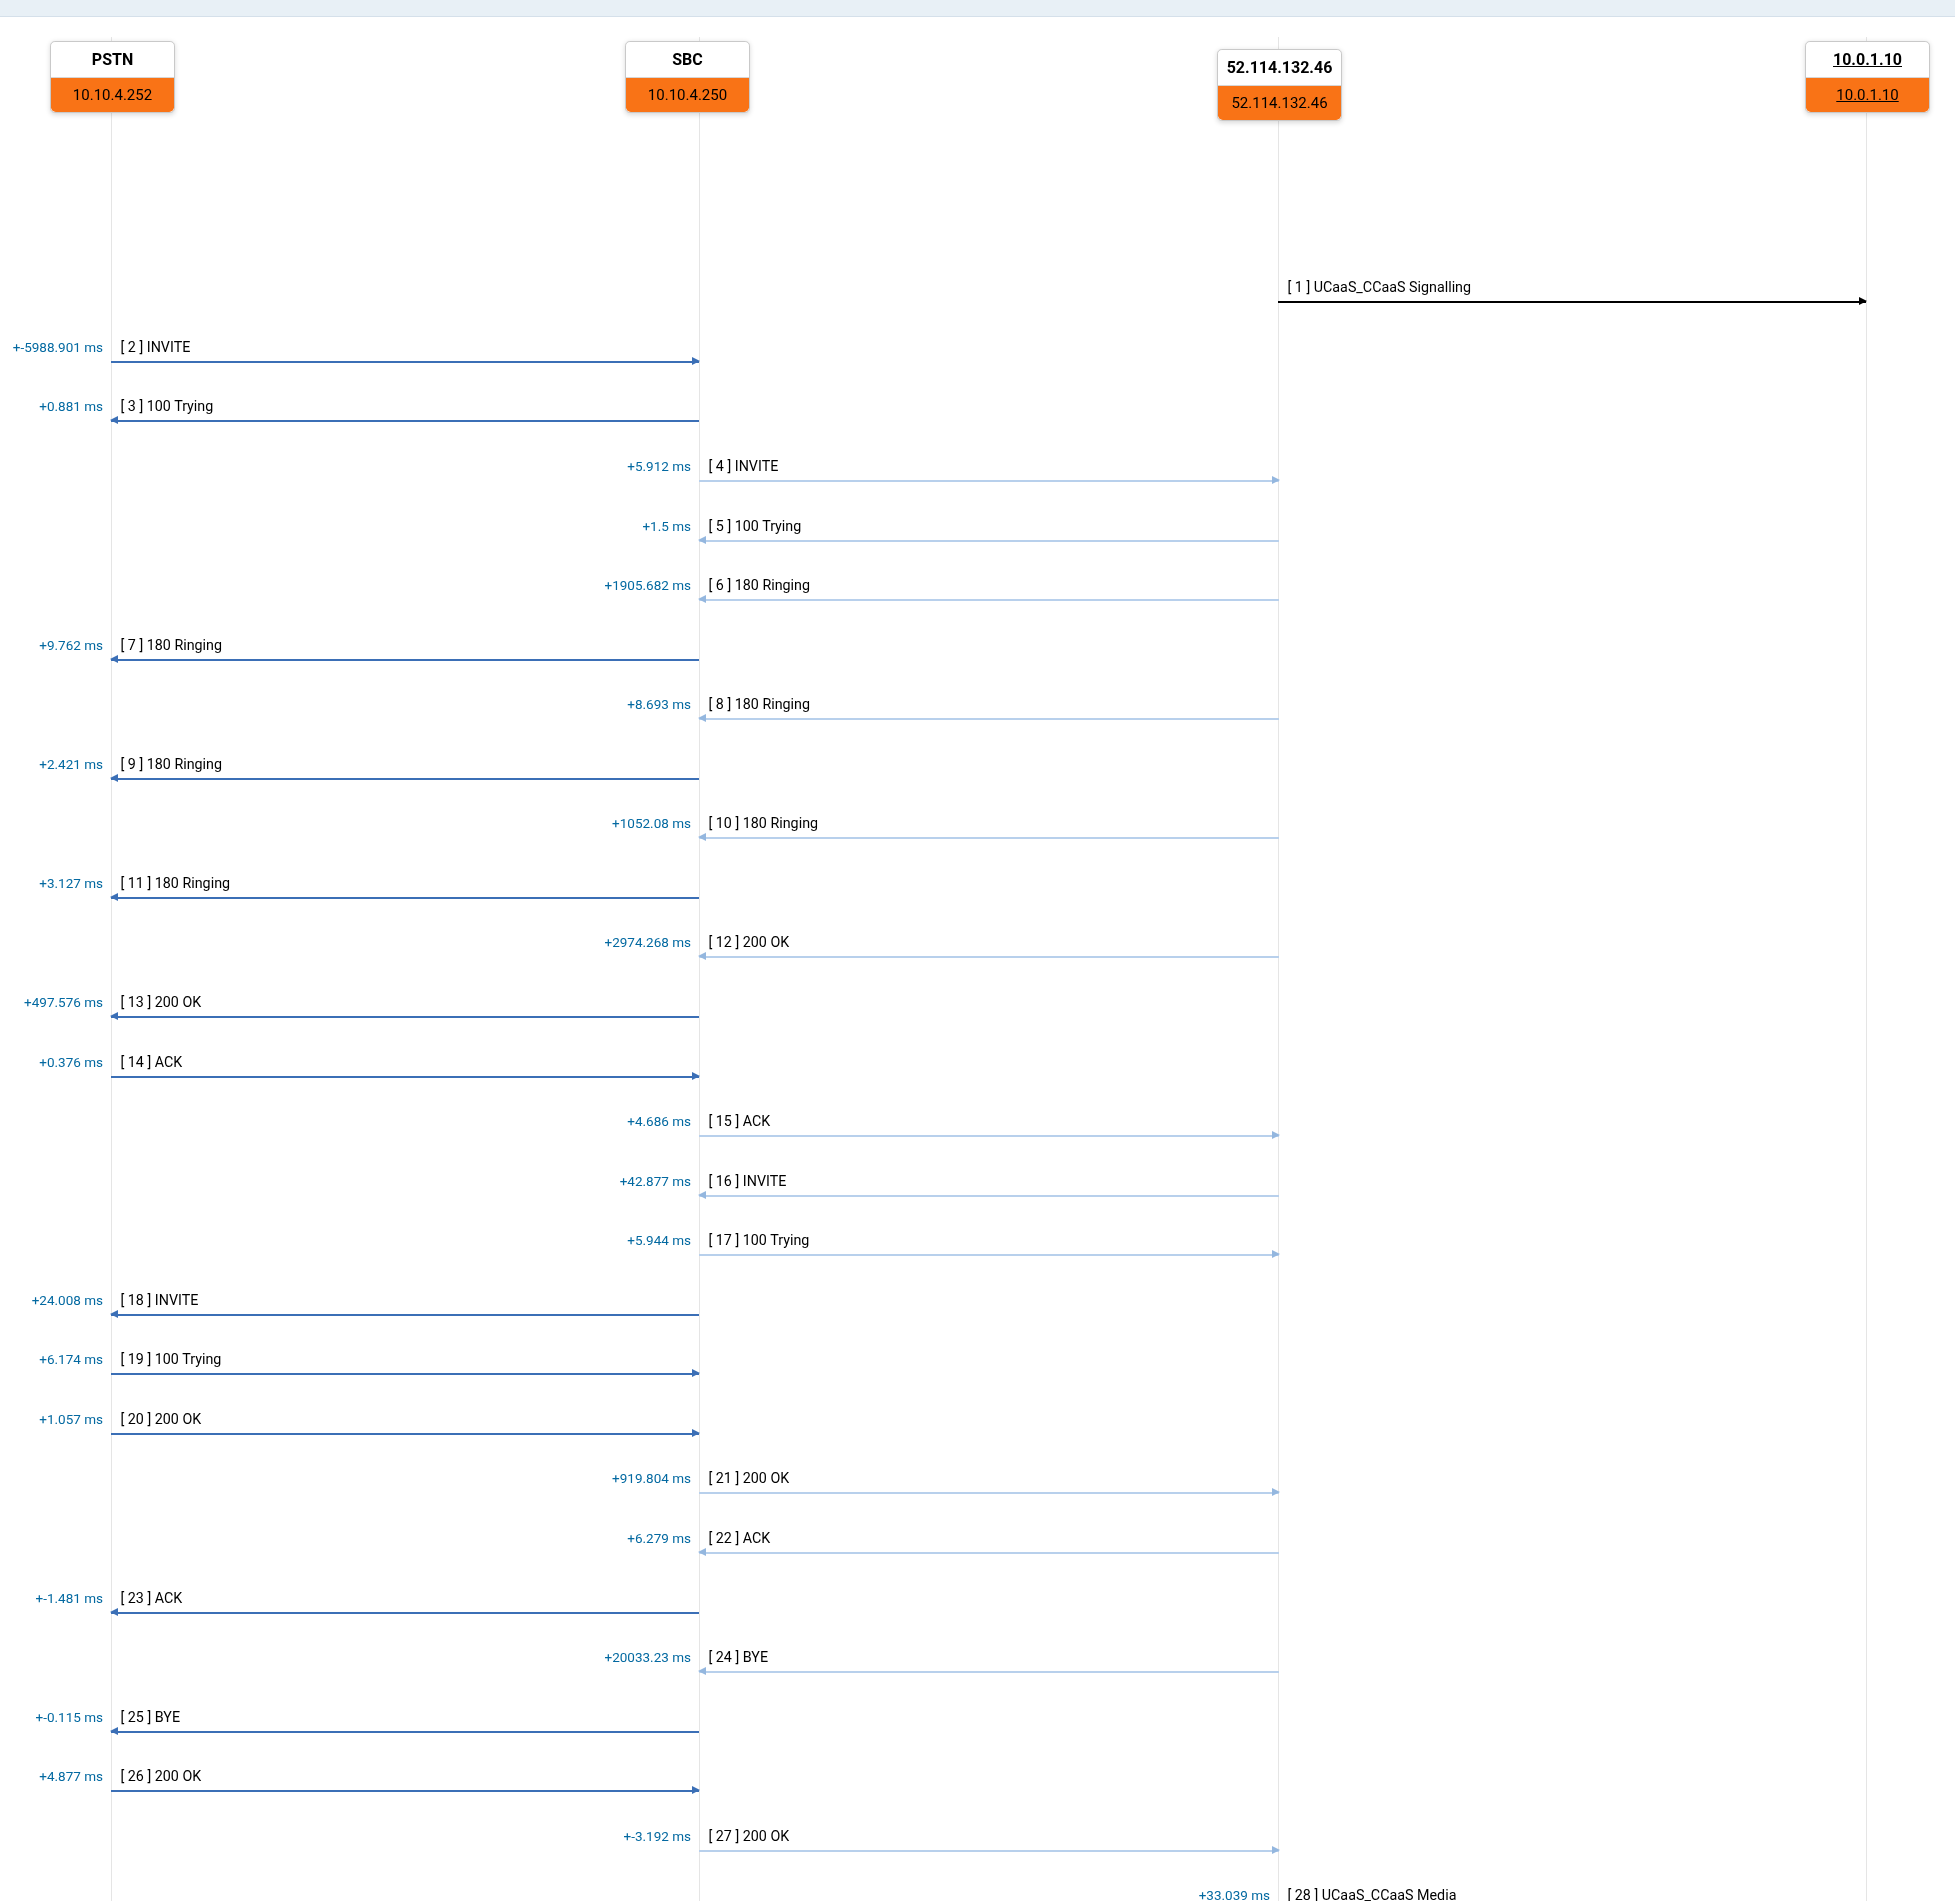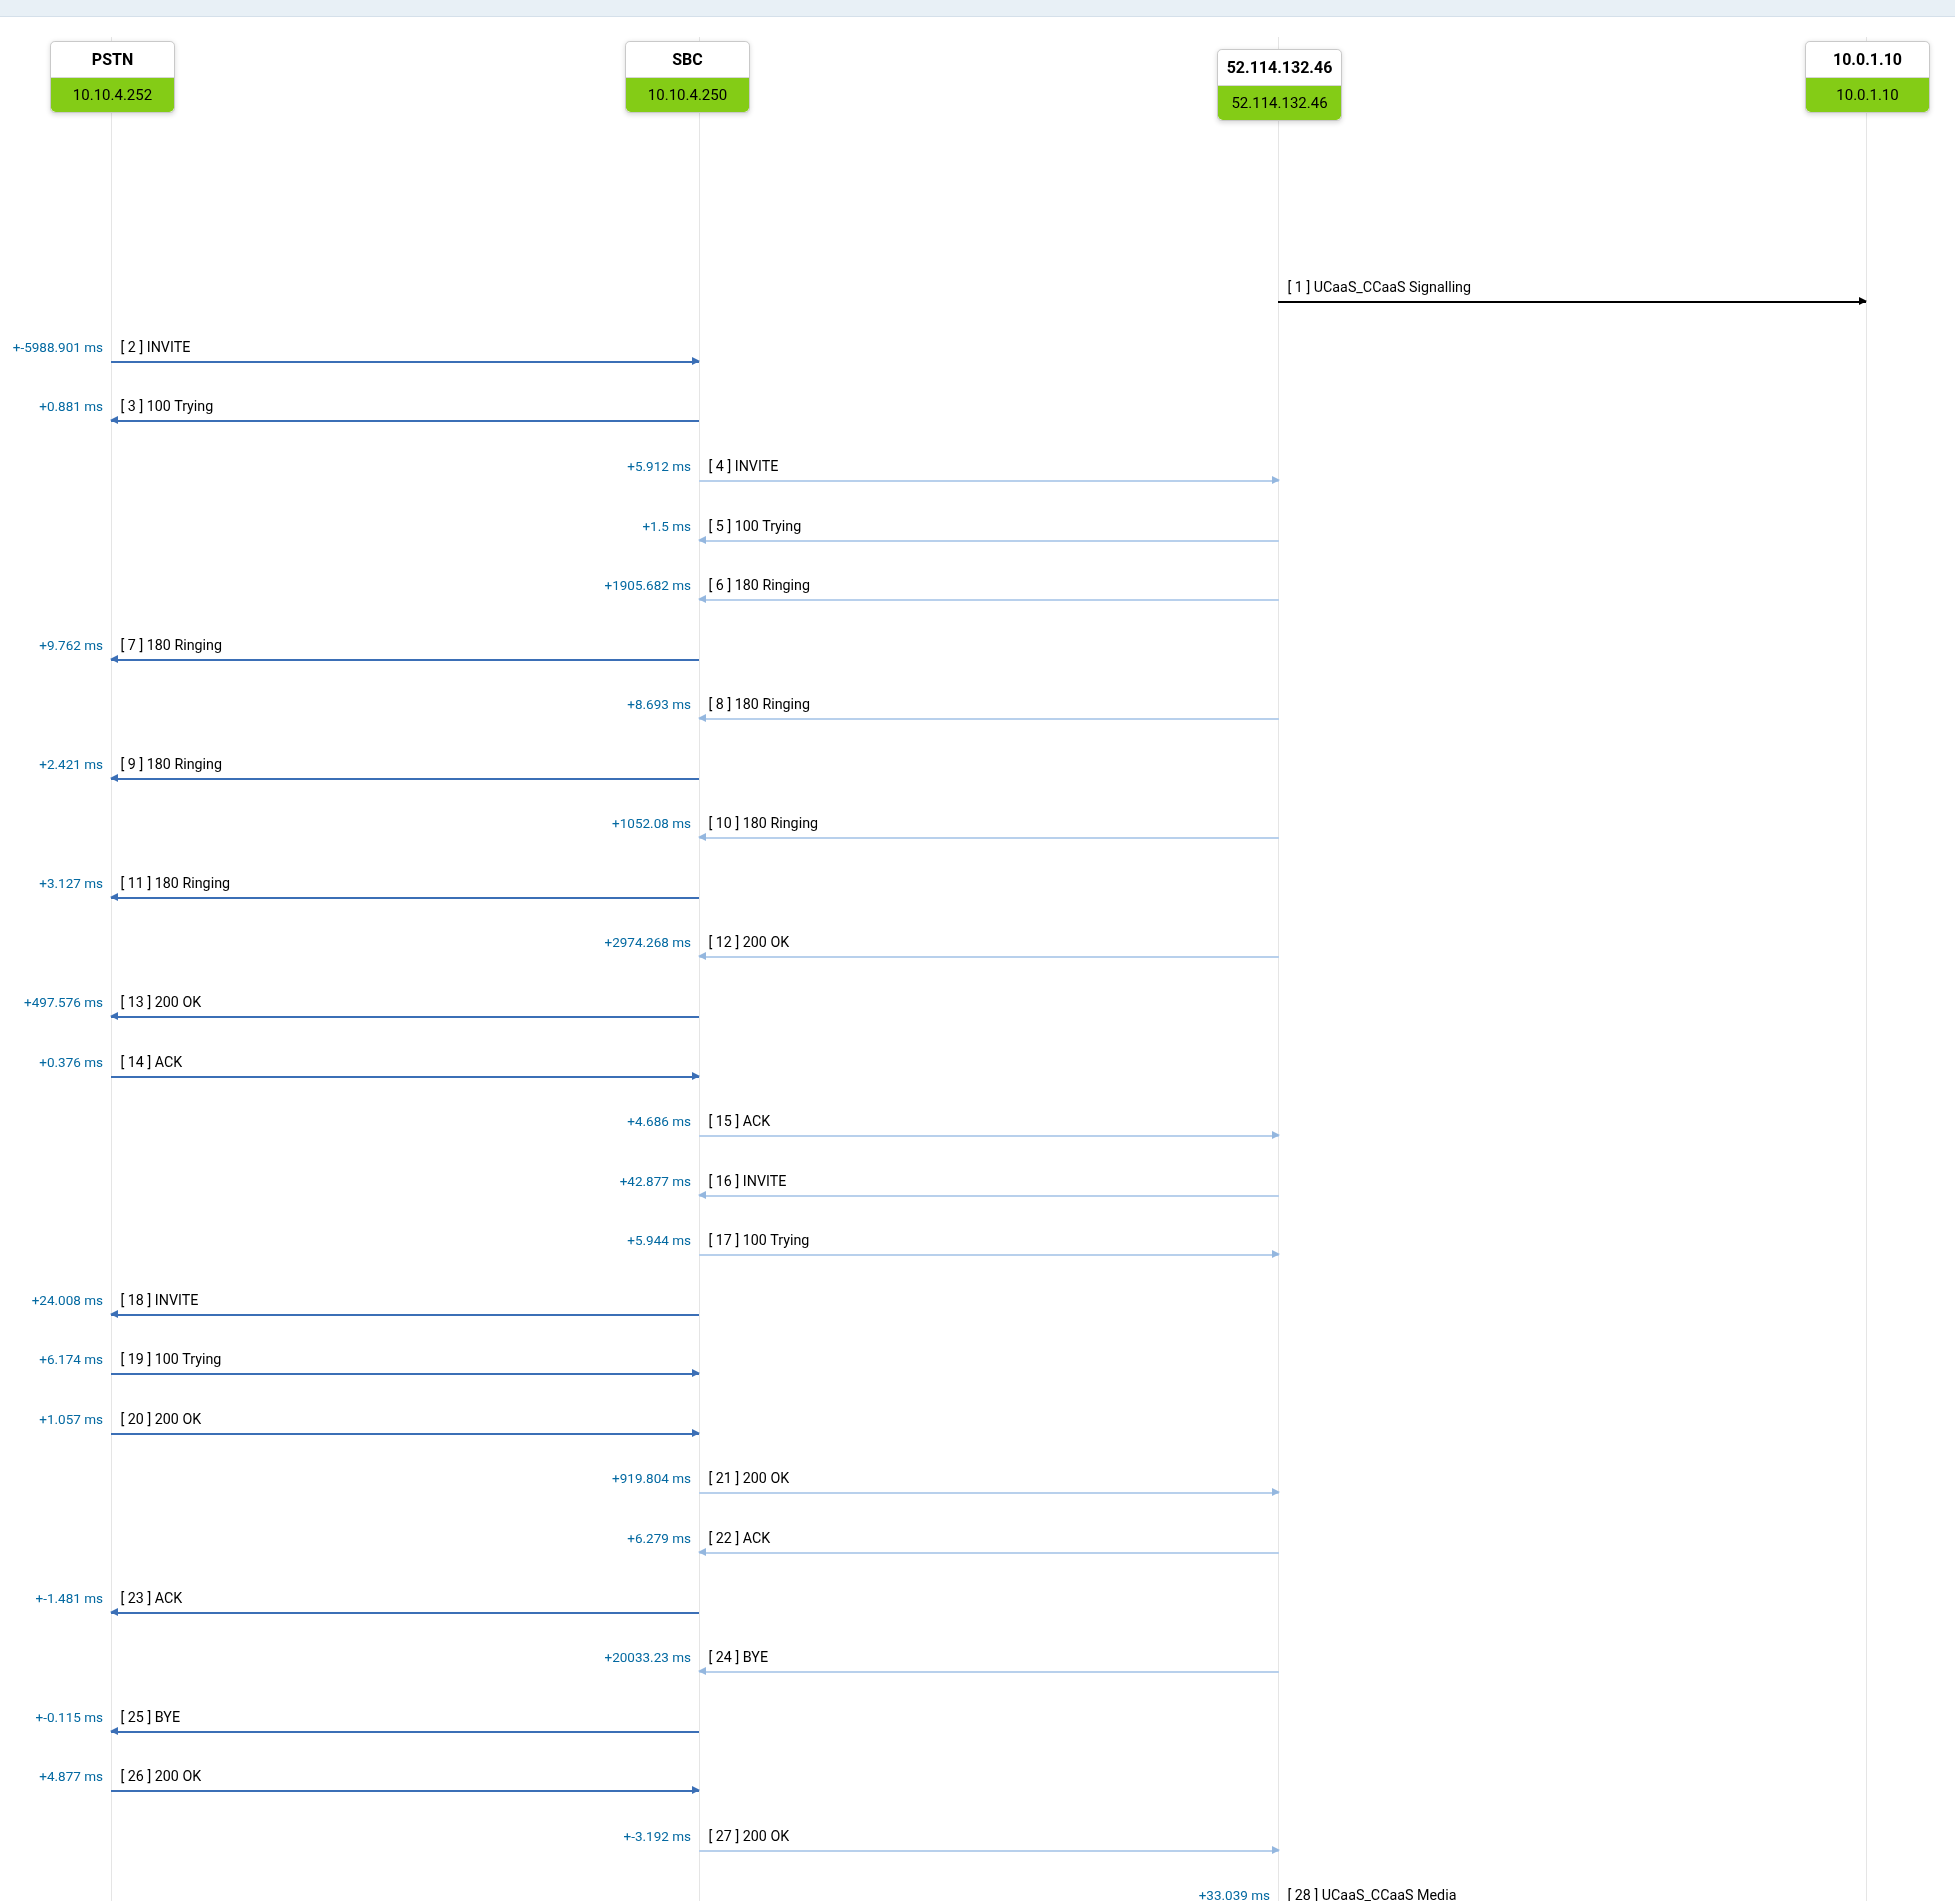--- a/index.html
+++ b/index.html
@@ -1,21 +1,21 @@
 <!DOCTYPE html>
 <html style="font-size:12.7px"><head>
 <meta charset="utf-8">
 <style>
   html,body{margin:0;padding:0;background:#fff;font-family:-apple-system,BlinkMacSystemFont,"Segoe UI",Roboto,Helvetica,Arial,sans-serif;color:#000;}
   .topbar{height:16px;background:#e8f0f6;border-bottom:0.8px solid #d5e0ea;}
   .wrap{position:relative;width:1927px;height:1885px;}
   .lifeline{position:absolute;top:20px;bottom:0;width:0.8px;background:#e5e5e5;}
   .node{position:absolute;top:24px;width:123px;margin-left:-61px;border:0.8px solid #c9c9c9;border-radius:4.8px;background:#fff;box-shadow:0 1.6px 4.8px rgba(0,0,0,0.15);}
   .node .title{font-size:16px;font-weight:700;text-align:center;padding:8px 4.8px;border-bottom:0.8px solid #d6d6d6;}
-  .node .sub{font-size:15px;text-align:center;padding:8px 4.8px;background:#84cc16;border-bottom-left-radius:4.8px;border-bottom-right-radius:4.8px;}
+  .node .sub{font-size:15px;text-align:center;padding:8px 4.8px;background:#f97316;border-bottom-left-radius:4.8px;border-bottom-right-radius:4.8px;}
   .msg{position:absolute;}
   .msg .label{position:absolute;left:9.5px;top:-22px;white-space:nowrap;font-size:14.3px;}
   .msg .time{position:absolute;right:100%;top:-22px;margin-right:8px;white-space:nowrap;font-size:13.5px;color:#0369a1;}
   .line{position:absolute;left:0;right:0;top:0;height:1.6px;}
   .line.blue{background:#3b6fb6;}
   .line.lblue{background:#b8d0ec;}
   .line.black{background:#000;}
   .head{position:absolute;top:-4px;width:0;height:0;border-top:4.8px solid transparent;border-bottom:4.8px solid transparent;}
   .head.right.blue{right:-0.8px;border-left:8px solid #3b6fb6;}
   .head.left.blue {left:-0.8px; border-right:8px solid #3b6fb6;}
@@ -37,21 +37,21 @@
     <div class="node" style="left: 686px;">
       <div class="title">SBC</div>
       <div class="sub">10.10.4.250</div>
     </div>
     <div class="lifeline" style="left: 1278px;"></div>
     <div class="node" style="left: 1278px; margin-top: 8px;">
       <div class="title">52.114.132.46</div>
       <div class="sub">52.114.132.46</div>
     </div>
     <div class="lifeline" style="left: 1866px;"></div>
-    <div class="node" style="left: 1866px;">
+    <div class="node" style="left: 1866px; text-decoration: underline;">
       <div class="title">10.0.1.10</div>
       <div class="sub">10.0.1.10</div>
     </div>
     <div class="msg" style="left: 1278px; width: 588px; top: 284px;">
       <div class="label">[ 1 ] UCaaS_CCaaS Signalling</div>
       <div class="line black"></div>
       <div class="head right black"></div>
     </div>
     <div class="msg" style="left: 111px; width: 588px; top: 344px;">
       <div class="label">[ 2 ] INVITE</div>

